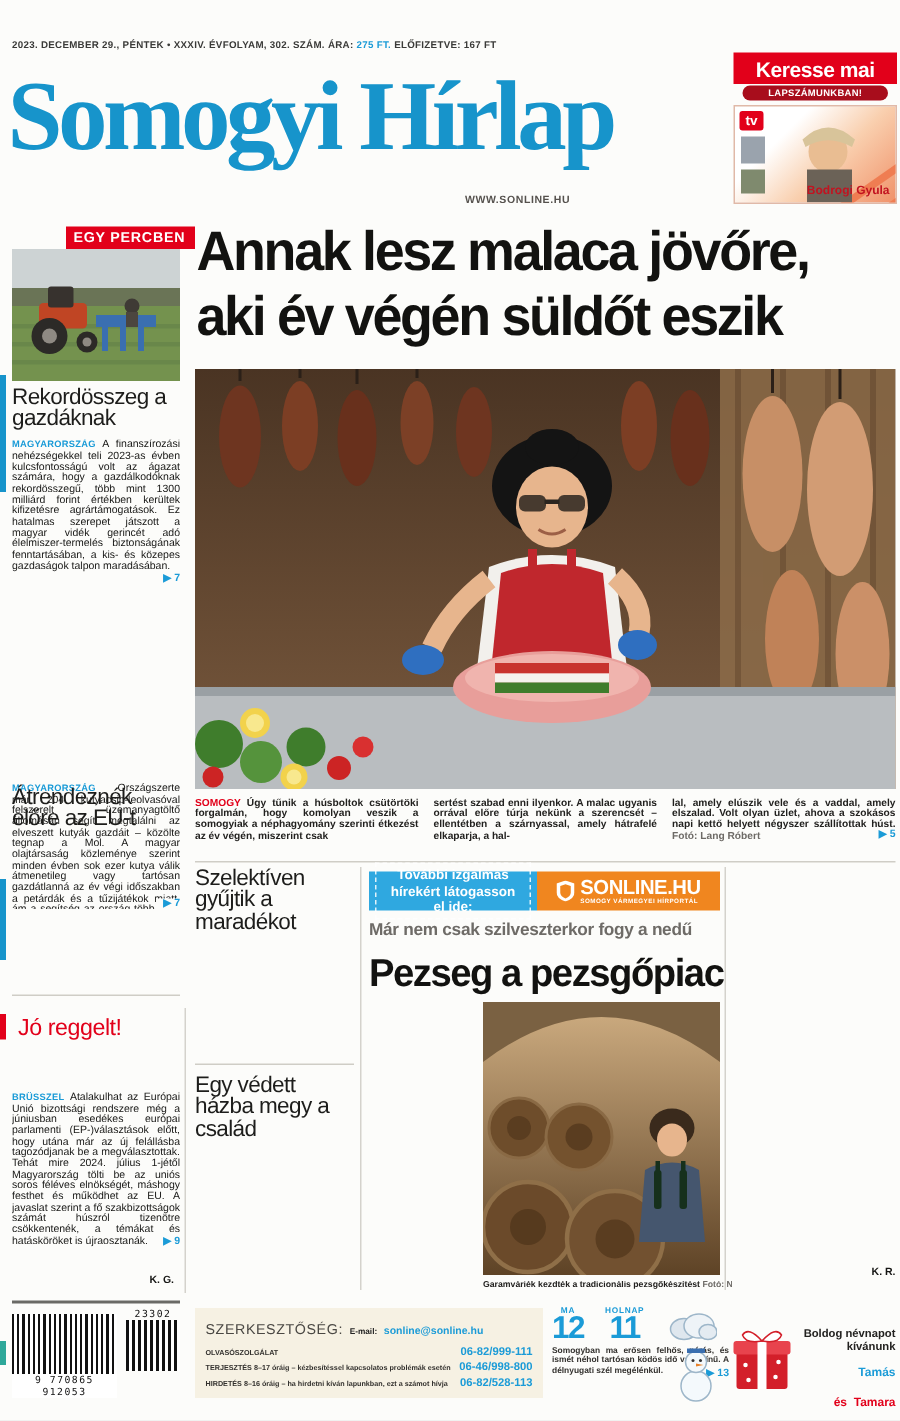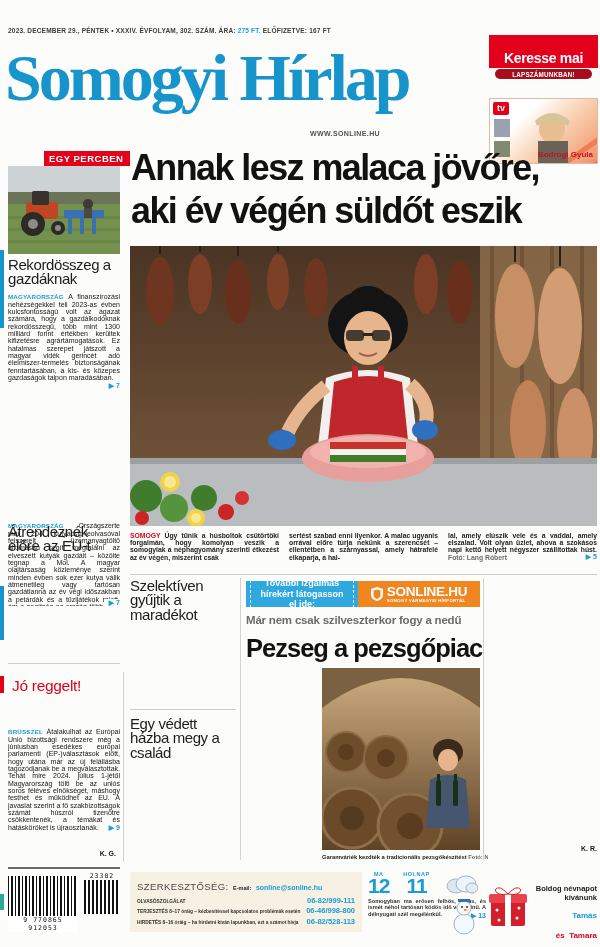--- a/index.html
+++ b/index.html
@@ -9,25 +9,25 @@
   
   .dateline{font-size:6.5px;font-weight:700;color:#3a3a38;letter-spacing:0.2px;}
   .dateline .blue{color:#1b9bd7;}
   
   .masthead{font-family:"Liberation Serif",serif;font-weight:700;font-size:66px;
             color:#1794cb;letter-spacing:-3px;line-height:1;white-space:nowrap;}
   .website{font-size:7px;font-weight:700;color:#55514d;letter-spacing:0.4px;}
   
   .promo{width:109px;height:106px;}
   .promo-top{background:#e2001a;color:#fff;font-weight:700;font-size:14px;
-             text-align:center;padding:15px 0 2px;letter-spacing:-0.3px;}
+             text-align:center;padding:3px 0 2px;letter-spacing:-0.3px;}
   .promo-badge{background:#a80d1c;color:#fff;font-weight:700;font-size:6.3px;
                text-align:center;border-radius:6px;padding:1.5px 0;margin:1px 6px;
                letter-spacing:0.2px;}
-  .cover{position:relative;height:64px;margin-top:19px;overflow:hidden;border:1px solid #e0b9a8;
+  .cover{position:relative;height:64px;margin-top:3px;overflow:hidden;border:1px solid #e0b9a8;
          background:linear-gradient(135deg,#fff 30%,#f9cfae 60%,#f0926a 100%);padding-left:44px;}
   .cover-stripe{position:absolute;width:140px;height:5px;background:#ef7d52;transform:rotate(-35deg);}
   .tvbox{position:absolute;left:3px;top:3px;width:16px;height:13px;background:#e2001a;color:#fff;
          font-weight:700;font-size:9px;text-align:center;line-height:13px;border-radius:2px;}
   .cover-name{position:absolute;right:4px;bottom:4px;color:#c21320;font-weight:700;font-size:8px;
               text-align:right;line-height:1;}
   
   .seclabel{background:#e2001a;color:#fff;font-weight:700;font-size:9.5px;letter-spacing:0.5px;
             padding:2px 7px 2px 5px;display:inline-block;margin-left:36px;}
   

